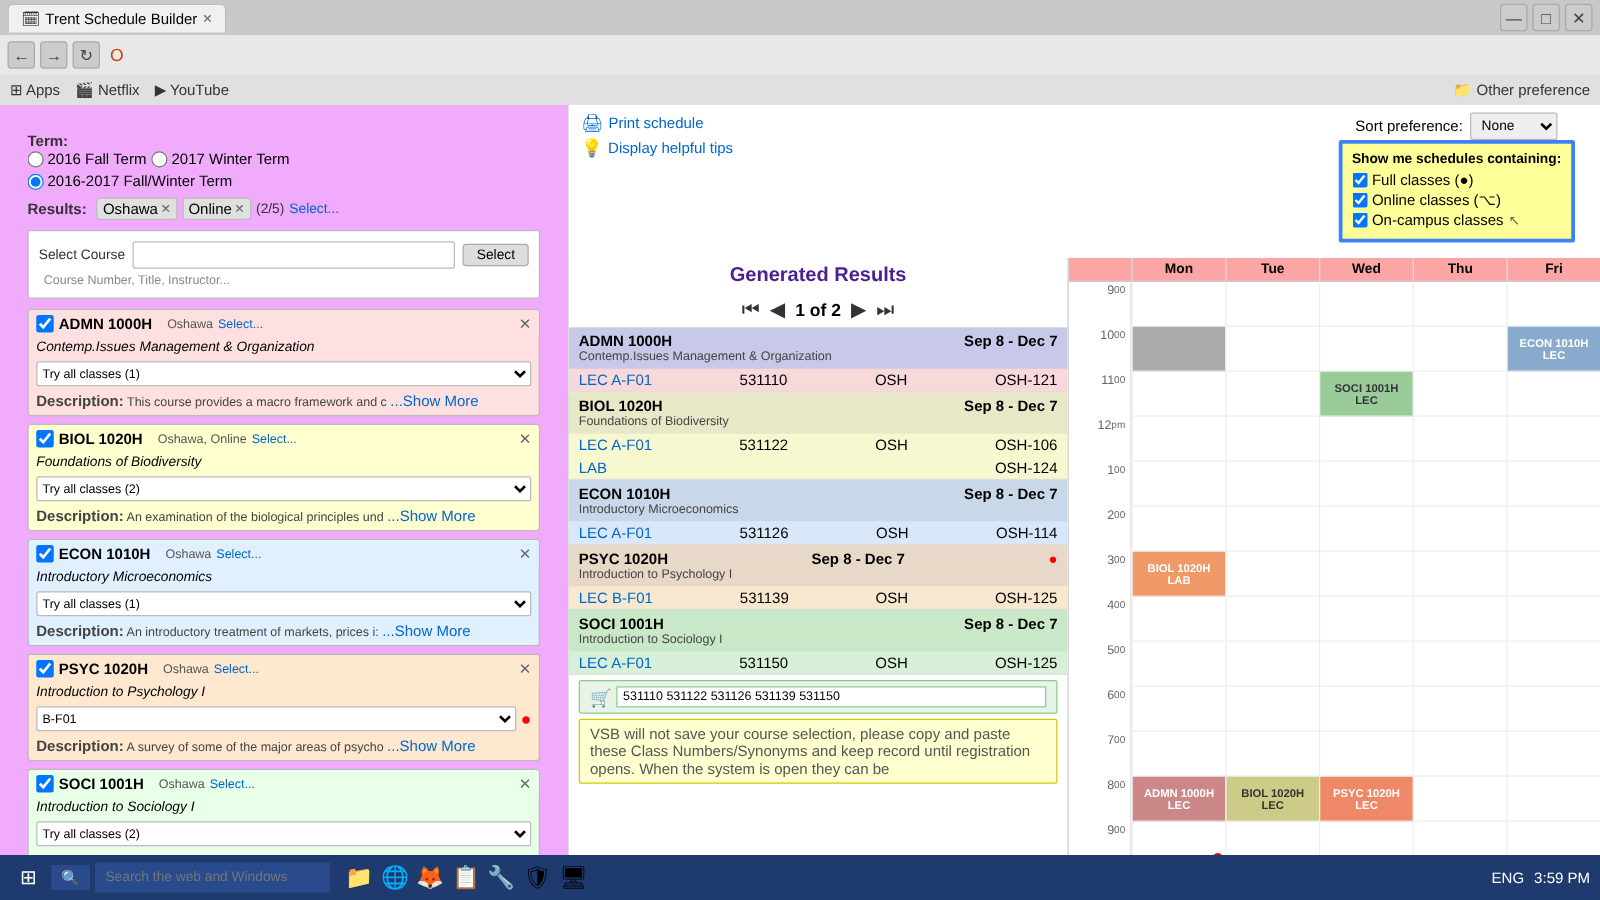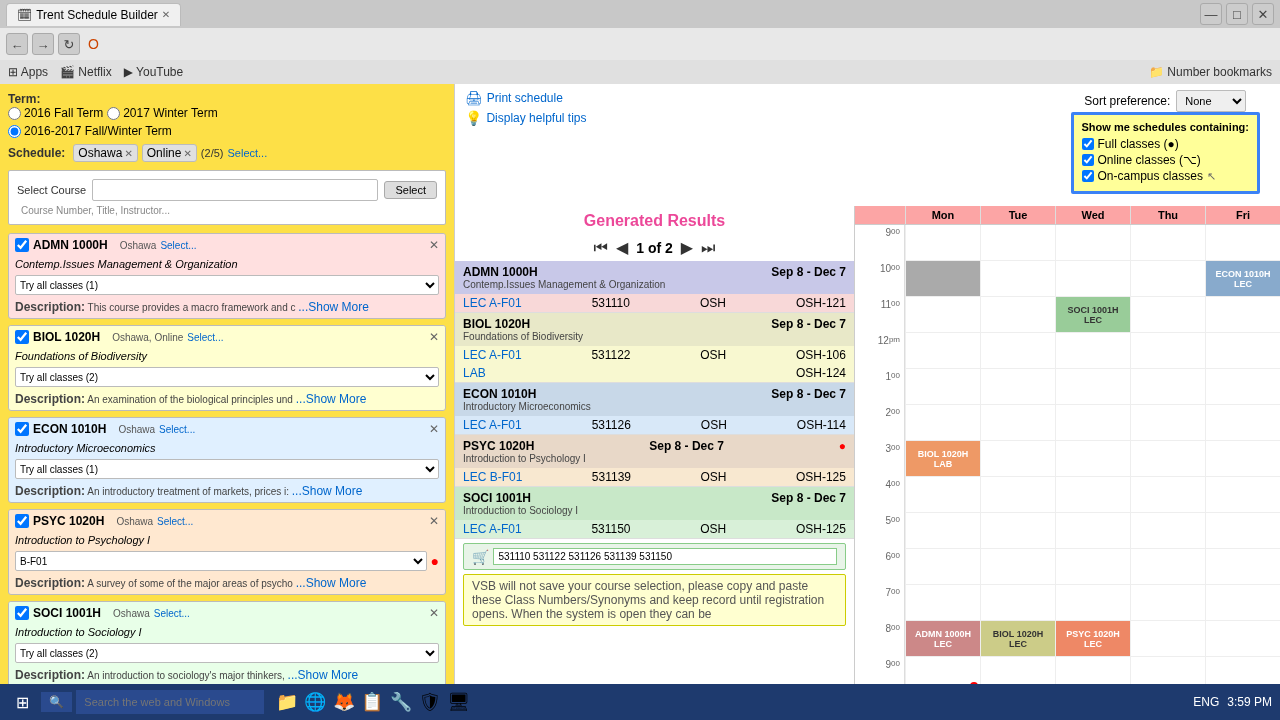--- a/index.html
+++ b/index.html
@@ -14,21 +14,21 @@
     .nav-btn { background: #ccc; border: 1px solid #aaa; border-radius: 3px; width: 22px; height: 22px; display: flex; align-items: center; justify-content: center; cursor: pointer; font-size: 13px; color: #444; }
     .address-bar { flex: 1; height: 22px; background: white; border: 1px solid #aaa; border-radius: 3px; padding: 0 6px; font-size: 11px; color: #333; }
     .bookmarks-bar { background: #e0e0e0; height: 24px; display: flex; align-items: center; padding: 0 8px; gap: 12px; font-size: 11px; }
     .bookmark-item { cursor: pointer; color: #333; display: flex; align-items: center; gap: 3px; }
     .other-bookmarks { margin-left: auto; color: #333; cursor: pointer; }
 
     
     .main-container { display: flex; height: 600px; }
 
     
-    .left-panel { width: 455px; background: #fde047; border-right: 1px solid #ccc; padding: 8px; overflow-y: auto; flex-shrink: 0; }
+    .left-panel { width: 455px; background: #f0abfc; border-right: 1px solid #ccc; padding: 22px; overflow-y: auto; flex-shrink: 0; }
     .term-section { margin-bottom: 6px; }
     .term-label { font-weight: bold; color: #333; margin-right: 4px; }
     .radio-group { display: flex; flex-wrap: wrap; gap: 4px; align-items: center; }
     .radio-item { display: flex; align-items: center; gap: 3px; font-size: 11px; }
     .campus-section { display: flex; align-items: center; gap: 4px; margin-bottom: 8px; }
     .campus-tag { background: #e0e0e0; border: 1px solid #bbb; border-radius: 3px; padding: 1px 4px; display: flex; align-items: center; gap: 2px; font-size: 11px; }
     .campus-x { cursor: pointer; color: #666; font-size: 10px; }
     .campus-count { font-size: 11px; color: #333; }
     .select-link { color: #0066cc; cursor: pointer; font-size: 11px; }
 
@@ -84,21 +84,21 @@
     .show-me-box { background: #ffff99; border: 3px solid #3b82f6; padding: 6px 8px; margin: 0 10px 6px; border-radius: 2px; }
     .show-me-title { font-weight: bold; font-size: 11px; margin-bottom: 4px; }
     .show-me-item { display: flex; align-items: center; gap: 4px; font-size: 11px; margin-bottom: 2px; }
     .show-me-check { width: 12px; height: 12px; }
 
     
     .results-area { display: flex; flex: 1; overflow: hidden; }
 
     
     .schedule-list { width: 400px; flex-shrink: 0; overflow-y: auto; border-right: 1px solid #ccc; }
-    .results-title { text-align: center; font-size: 16px; font-weight: bold; color: #ec4899; padding: 6px 0 4px; }
+    .results-title { text-align: center; font-size: 16px; font-weight: bold; color: #4c1d95; padding: 6px 0 4px; }
     .pagination { display: flex; align-items: center; justify-content: center; gap: 8px; padding: 4px 0; }
     .page-btn { background: none; border: none; cursor: pointer; font-size: 16px; color: #333; }
     .page-info { font-size: 14px; font-weight: bold; }
 
     
     .schedule-entry { border-bottom: 1px solid #ddd; }
     .course-section-header { background: #c8d8f0; padding: 4px 8px; }
     .section-row { display: flex; justify-content: space-between; padding: 2px 8px; font-size: 11px; }
     .section-type { color: #0066cc; }
     .admn-bg { background: #f8d8d8; }
@@ -140,21 +140,21 @@
   <div class="nav-bar">
     <div class="nav-btn">←</div>
     <div class="nav-btn">→</div>
     <div class="nav-btn">↻</div>
     <span style="margin-left:4px; color:#cc4400; font-size:14px;">O</span>
   </div>
   <div class="bookmarks-bar">
     <span class="bookmark-item">⊞ Apps</span>
     <span class="bookmark-item">🎬 Netflix</span>
     <span class="bookmark-item">▶ YouTube</span>
-    <span class="other-bookmarks">📁 Number bookmarks</span>
+    <span class="other-bookmarks">📁 Other preference</span>
   </div>
 </div>
 
 <div class="main-container">
 
   <div class="left-panel">
 
     <div class="term-section">
       <span class="term-label">Term:</span>
       <div class="radio-group">
@@ -167,21 +167,21 @@
           <label>2017 Winter Term</label>
         </div>
         <div class="radio-item" style="width:100%;">
           <input type="radio" name="term" checked="" style="">
           <label>2016-2017 Fall/Winter Term</label>
         </div>
       </div>
     </div>
 
     <div class="campus-section">
-      <span class="term-label">Schedule:</span>
+      <span class="term-label">Results:</span>
       <div class="campus-tag">
         <span>Oshawa</span>
         <span class="campus-x">✕</span>
       </div>
       <div class="campus-tag">
         <span>Online</span>
         <span class="campus-x">✕</span>
       </div>
       <span class="campus-count">(2/5)</span>
       <span class="select-link">Select...</span>

